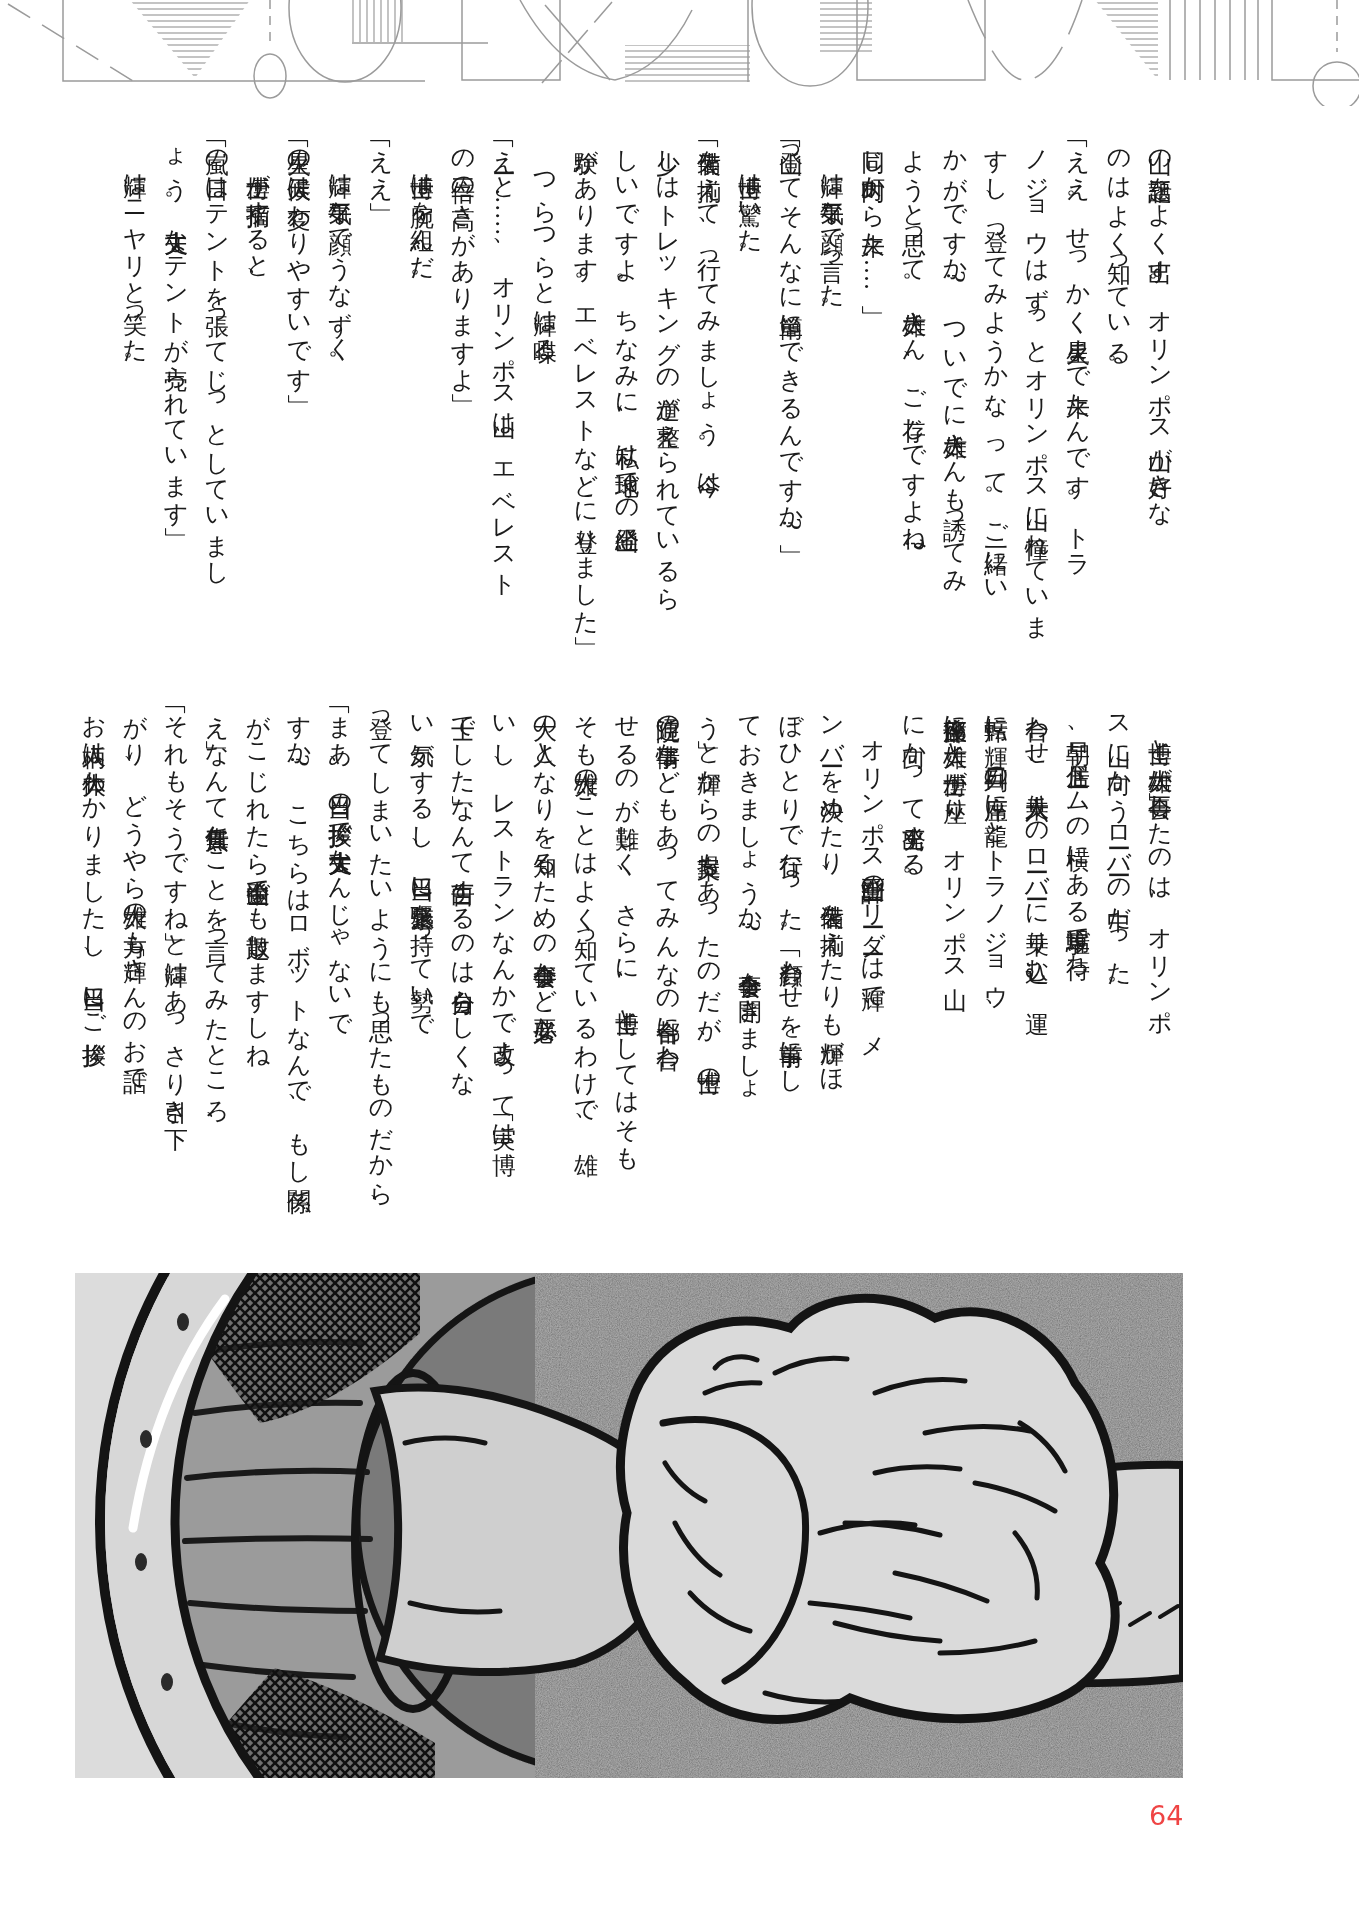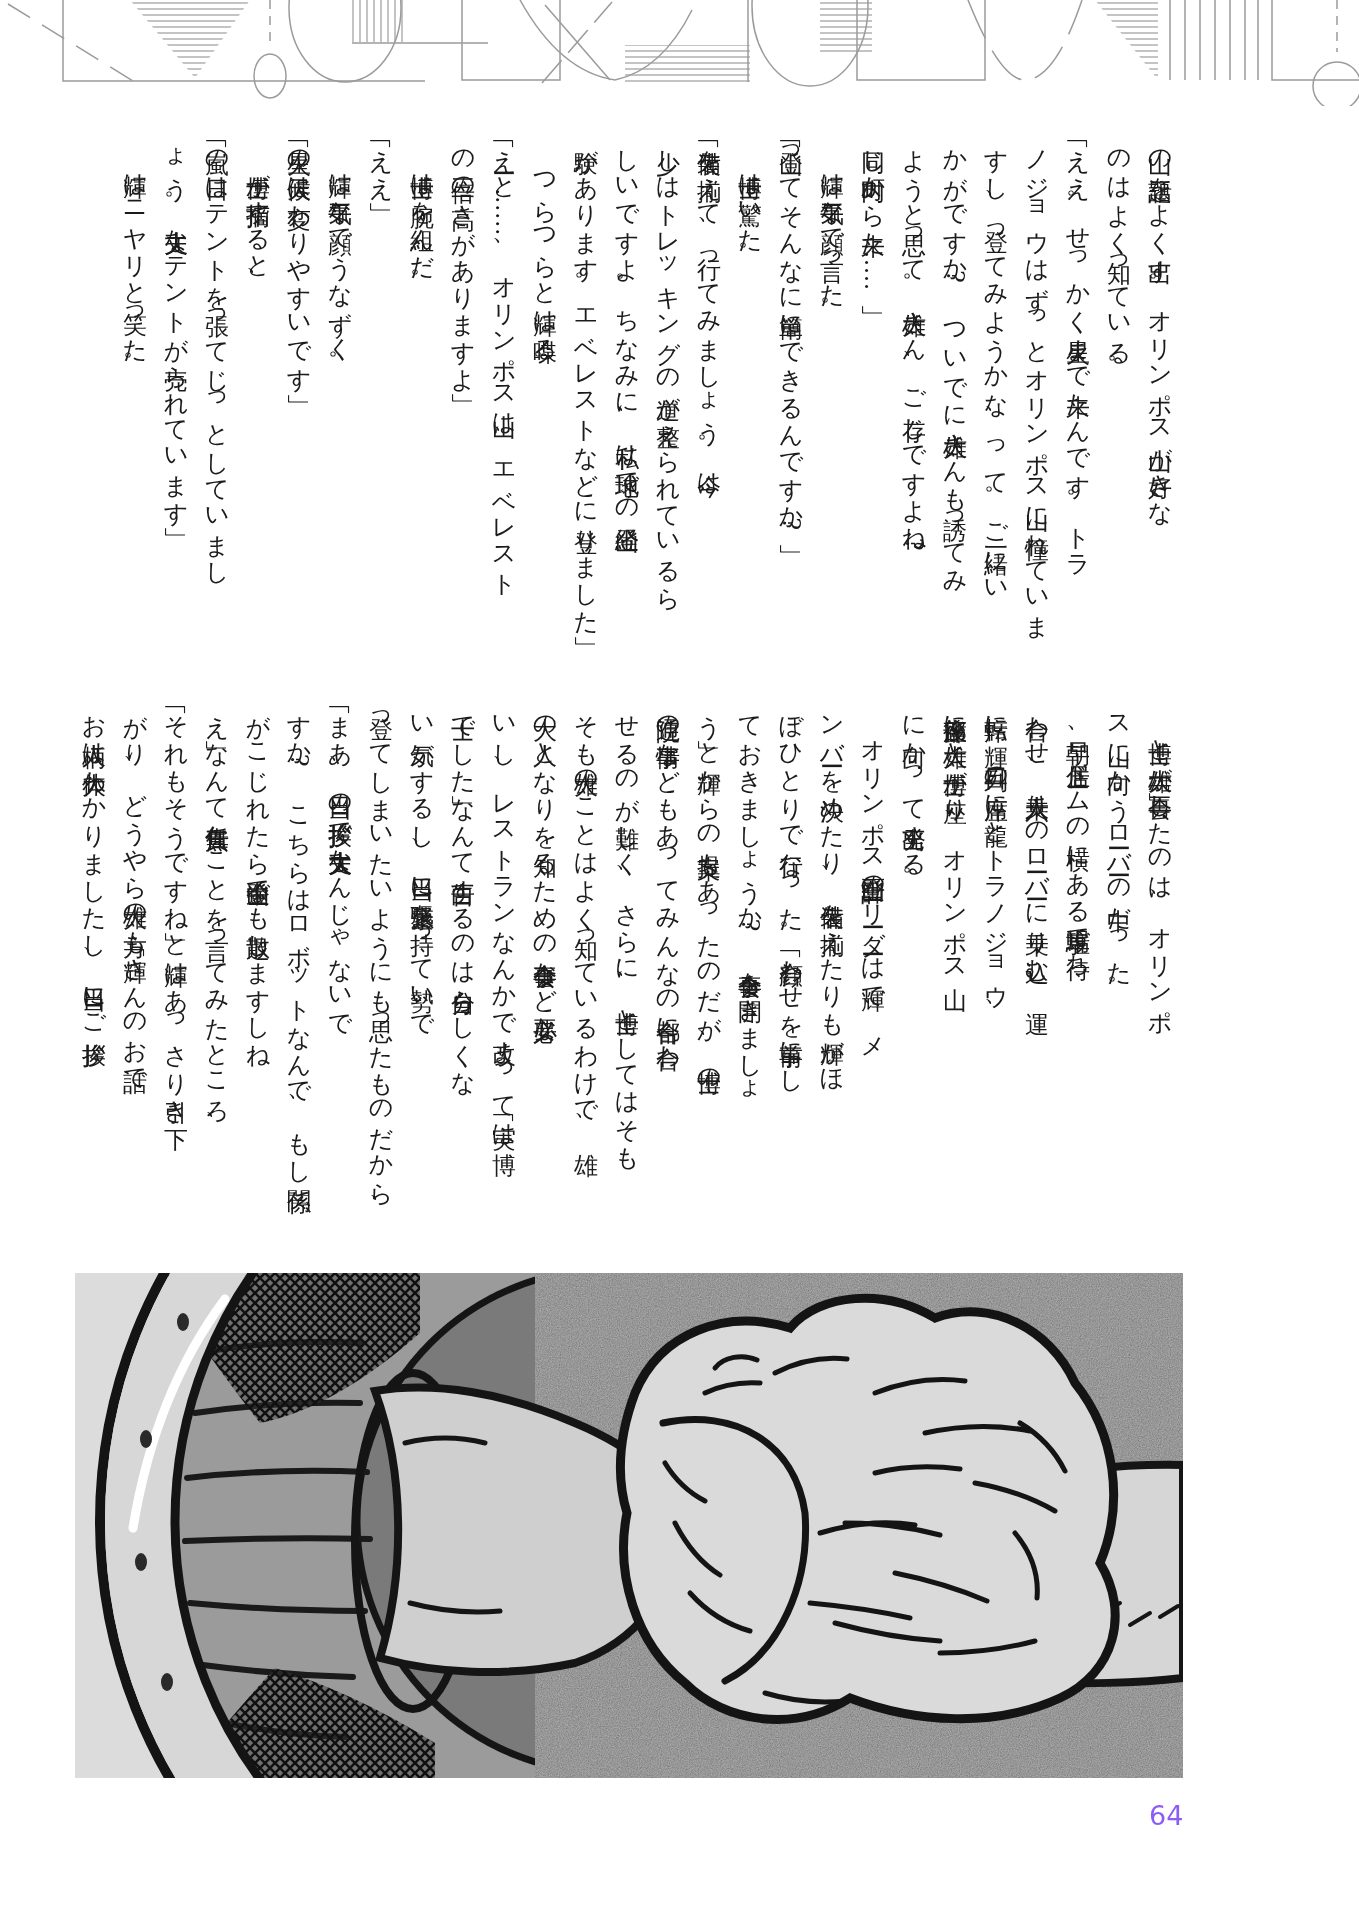--- a/index.html
+++ b/index.html
@@ -15,21 +15,21 @@
     font-size:24px;line-height:41px;color:#1b1b1b;
     letter-spacing:0;
   }
   #block1{top:133px;height:518px;}
   #block2{top:699px;height:522px;}
   .vblock .tcol{white-space:nowrap;}
   .illus{position:absolute;left:75px;top:1273px;}
   .pagenum{
     position:absolute;left:1149px;top:1800px;
     font-family:"DejaVu Sans","Liberation Sans",sans-serif;
-    font-size:27px;color:#8b5cf6;
+    font-size:27px;color:#ef4444;
   }
 </style>
 </head>
 <body>
 
 <div class="page">
 
   <svg class="header-art" width="1359" height="106" viewBox="0 0 1359 106">
     <defs>
       <pattern id="hlines" width="8" height="6" patternUnits="userSpaceOnUse">

